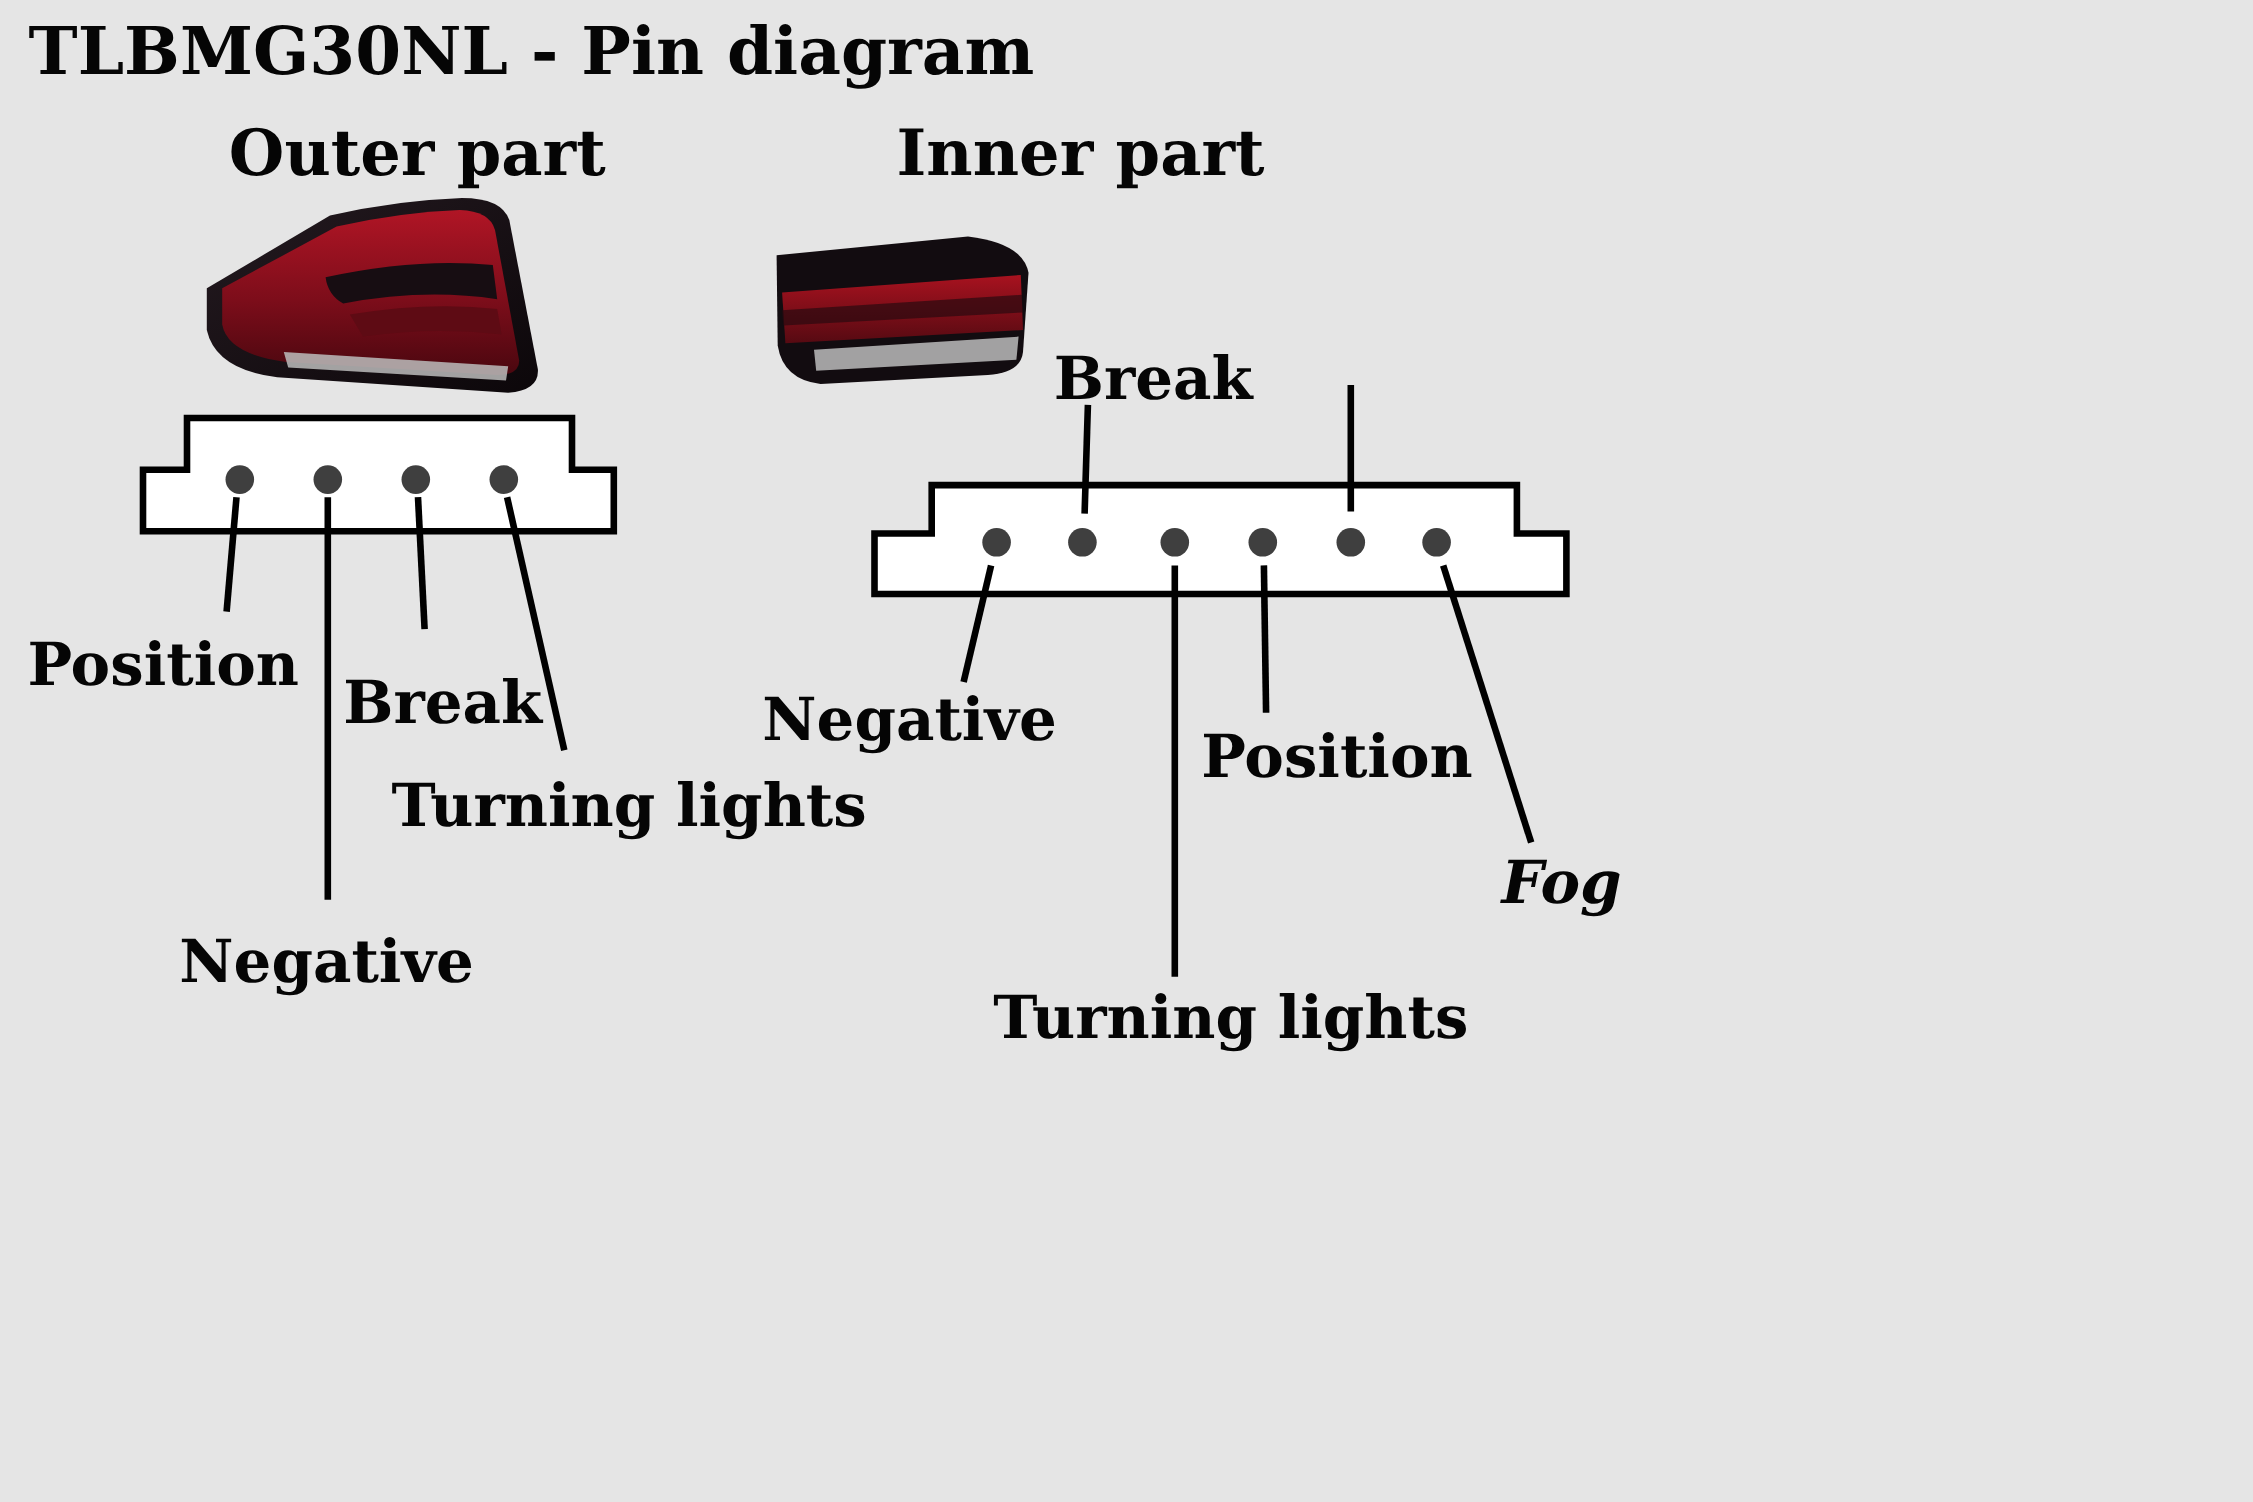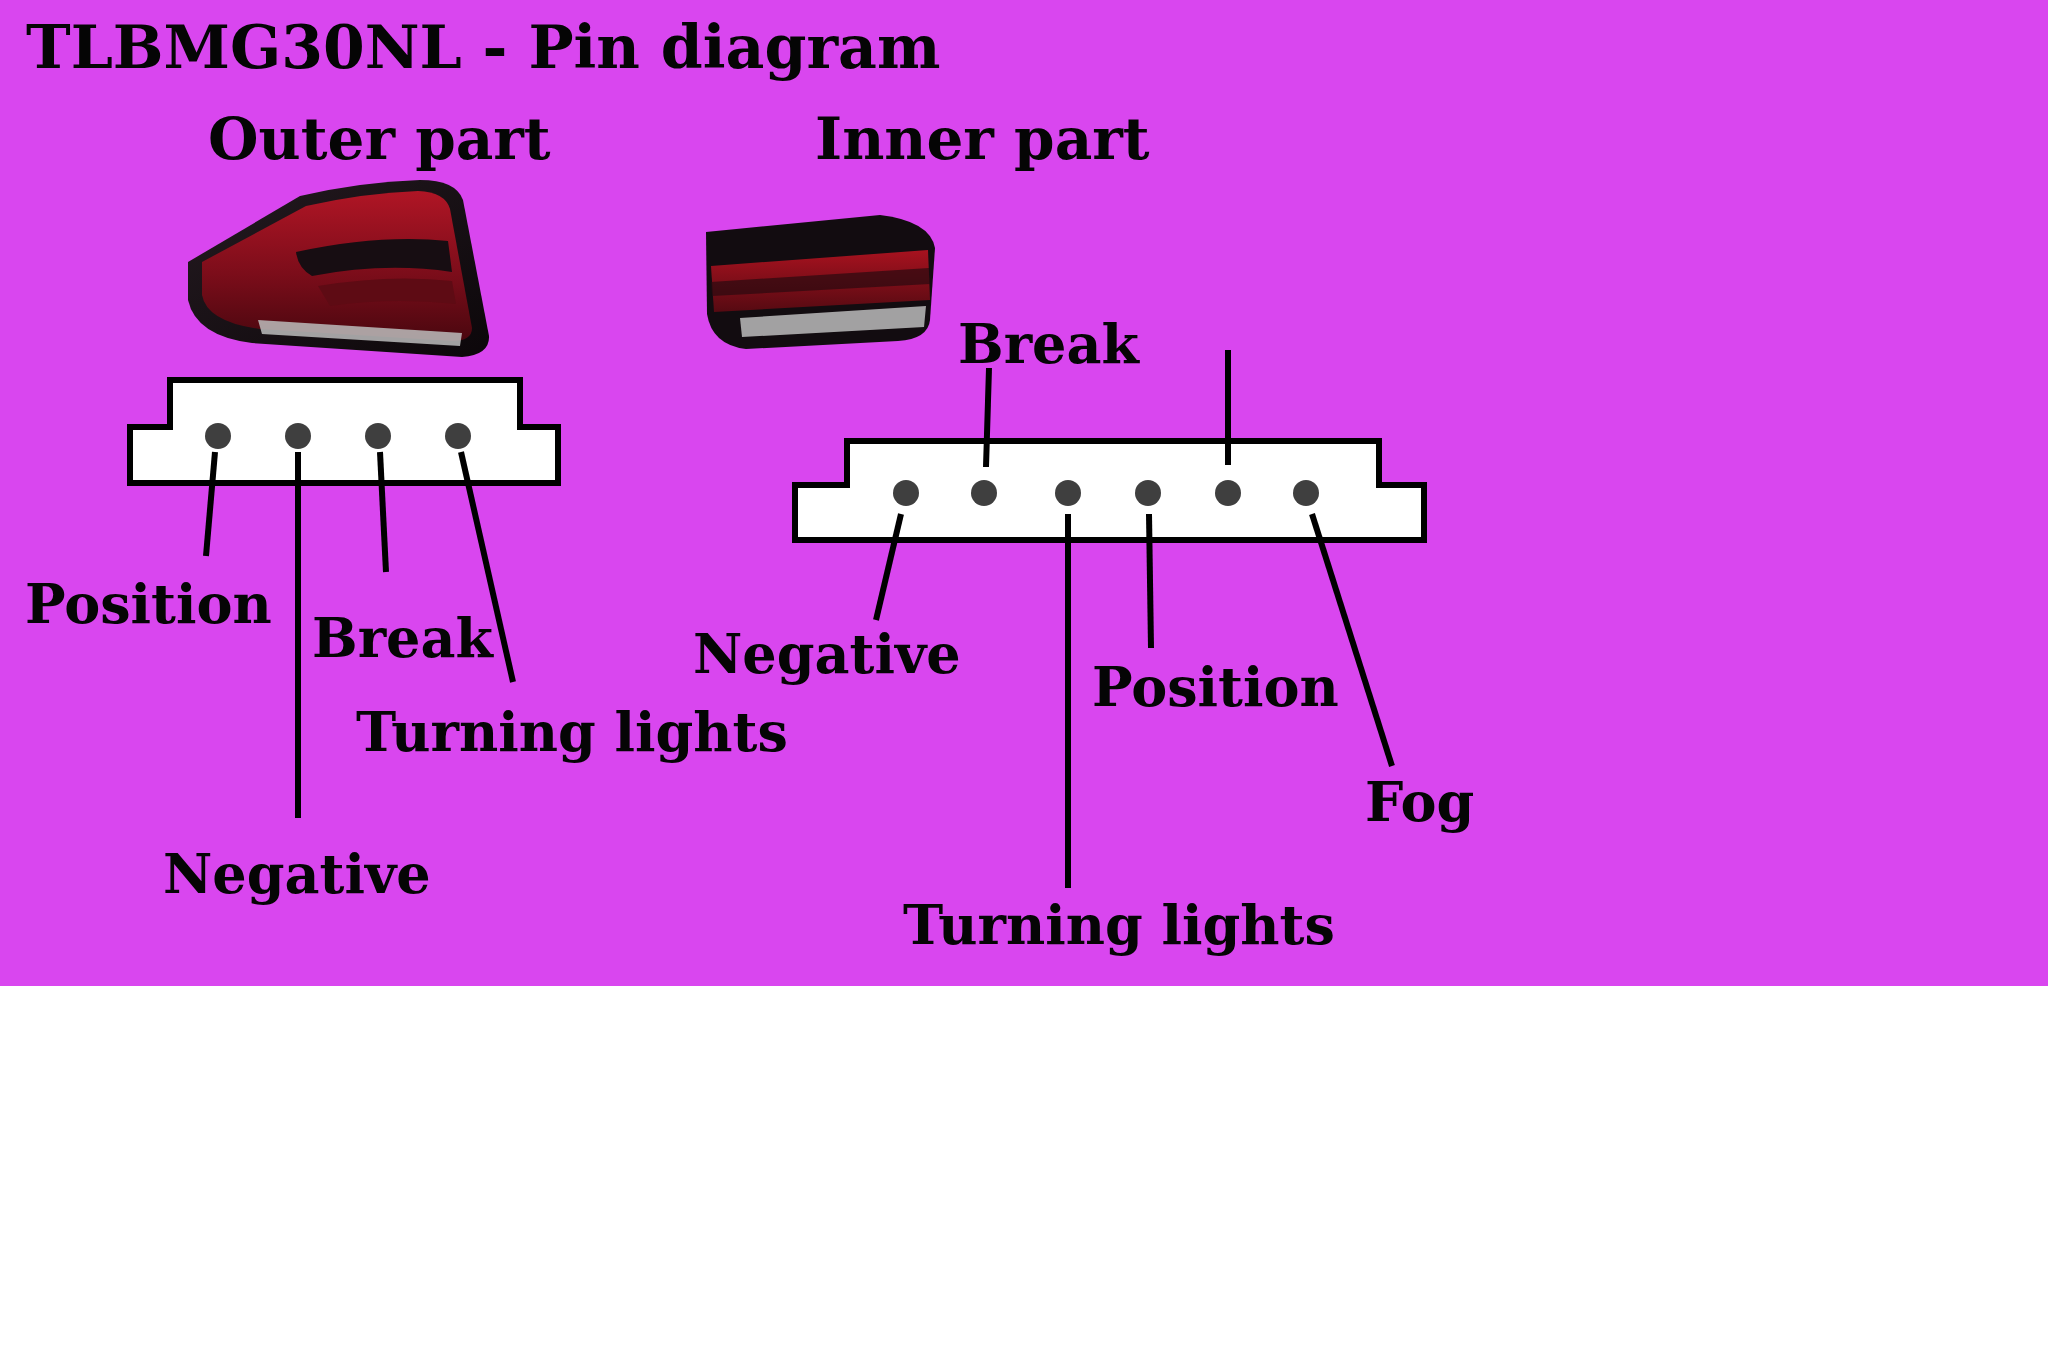--- a/index.html
+++ b/index.html
@@ -1,20 +1,20 @@
 <!DOCTYPE html>
 <html><head>
 <meta charset="utf-8">
 <style>
   html, body { margin: 0; padding: 0; background: #ffffff; }
   #canvas {
     position: relative;
     width: 2048px;
-    height: 986px;
-    background: #d946ef;
+    height: 1365px;
+    background: #e5e5e5;
     overflow: hidden;
     font-family: "DejaVu Serif", "Liberation Serif", serif;
     color: #050505;
   }
   .page-title {
     position: absolute;
     left: 26px; top: 12px;
     font-size: 60px;
     font-weight: 700;
     white-space: nowrap;
@@ -111,16 +111,16 @@
   </svg>
 
   <div class="pin-label" style="left:25px;  top:572px;">Position</div>
   <div class="pin-label" style="left:312px; top:606px;">Break</div>
   <div class="pin-label" style="left:356px; top:700px;">Turning lights</div>
   <div class="pin-label" style="left:163px; top:842px;">Negative</div>
 
   <div class="pin-label" style="left:958px;  top:312px;">Break</div>
   <div class="pin-label" style="left:693px;  top:622px;">Negative</div>
   <div class="pin-label" style="left:1092px; top:655px;">Position</div>
-  <div class="pin-label" style="left:1365px; top:770px;">Fog</div>
+  <div class="pin-label" style="left:1365px; top:770px;font-style:italic;">Fog</div>
   <div class="pin-label" style="left:903px;  top:893px;">Turning lights</div>
 
 </div>
 
 </body></html>

